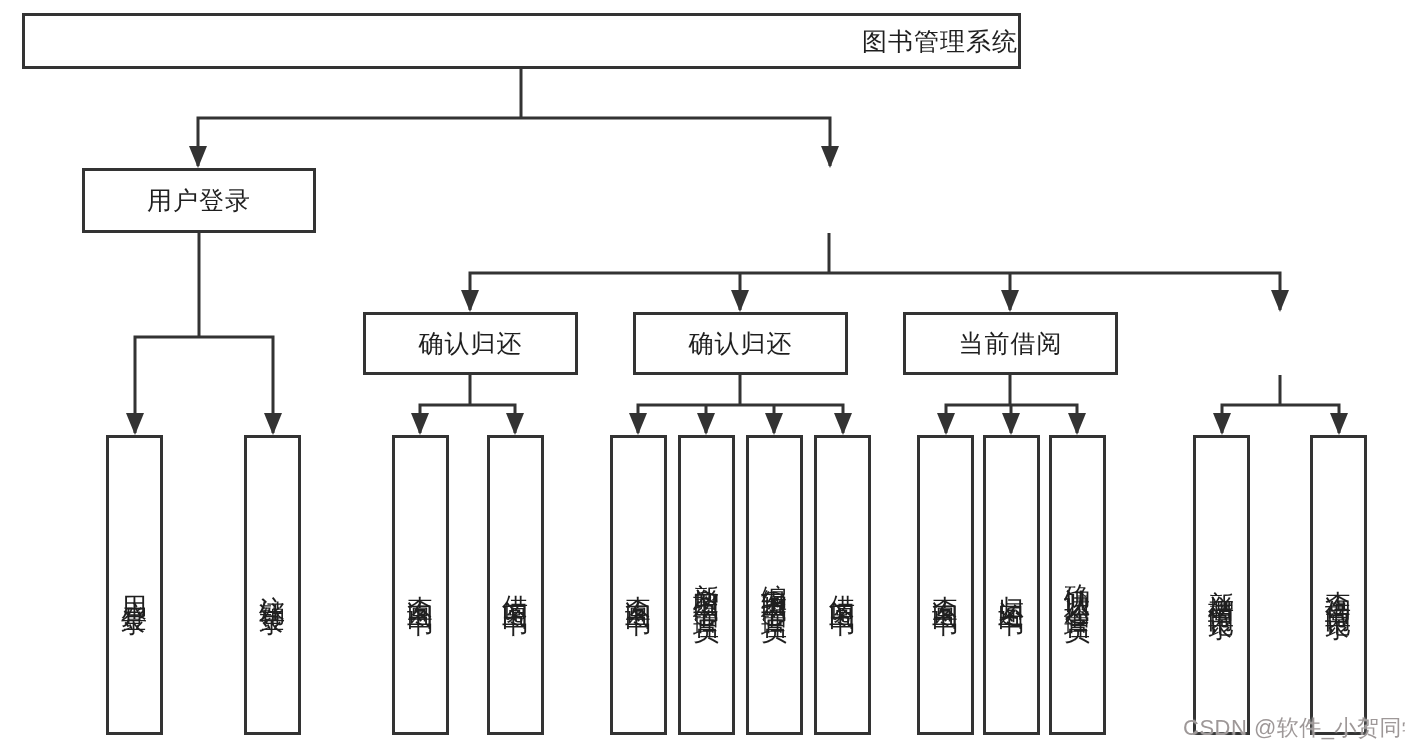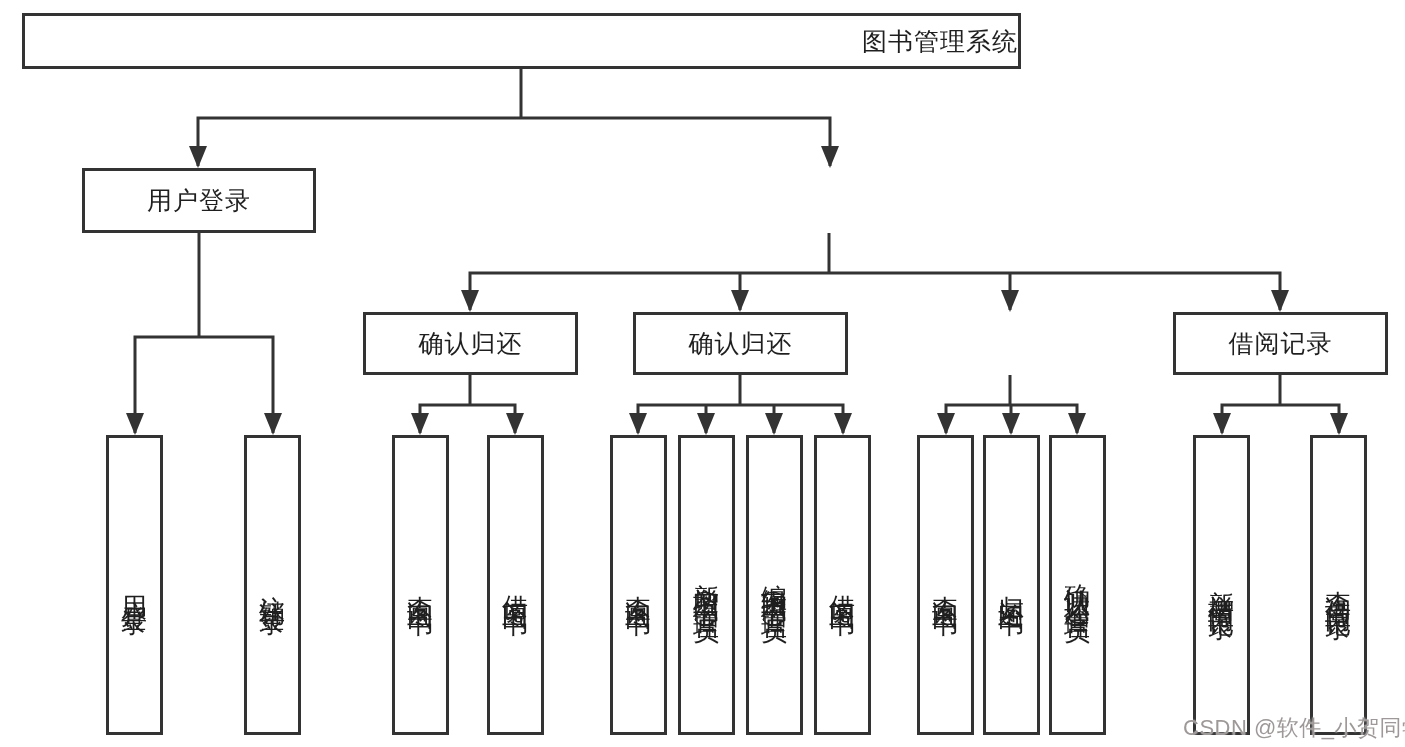--- a/index.html
+++ b/index.html
@@ -76,22 +76,22 @@
   <div class="hbox" style="left:82px;top:168px;width:234px;height:65px;">
     <span>用户登录</span>
   </div>
 
   <div class="hbox" style="left:363px;top:312px;width:215px;height:63px;">
     <span>确认归还</span>
   </div>
   <div class="hbox" style="left:633px;top:312px;width:215px;height:63px;">
     <span>确认归还</span>
   </div>
-  <div class="hbox" style="left:1173px;top:312px;width:215px;height:63px;">
-    <span>借阅记录</span>
+  <div class="hbox" style="left:903px;top:312px;width:215px;height:63px;">
+    <span>当前借阅</span>
   </div>
 
   <div class="vbox" style="left:106px;">
     <span class="vtext">用户登录</span>
   </div>
   <div class="vbox" style="left:244px;">
     <span class="vtext">注销登录</span>
   </div>
 
   <div class="vbox" style="left:392px;">

